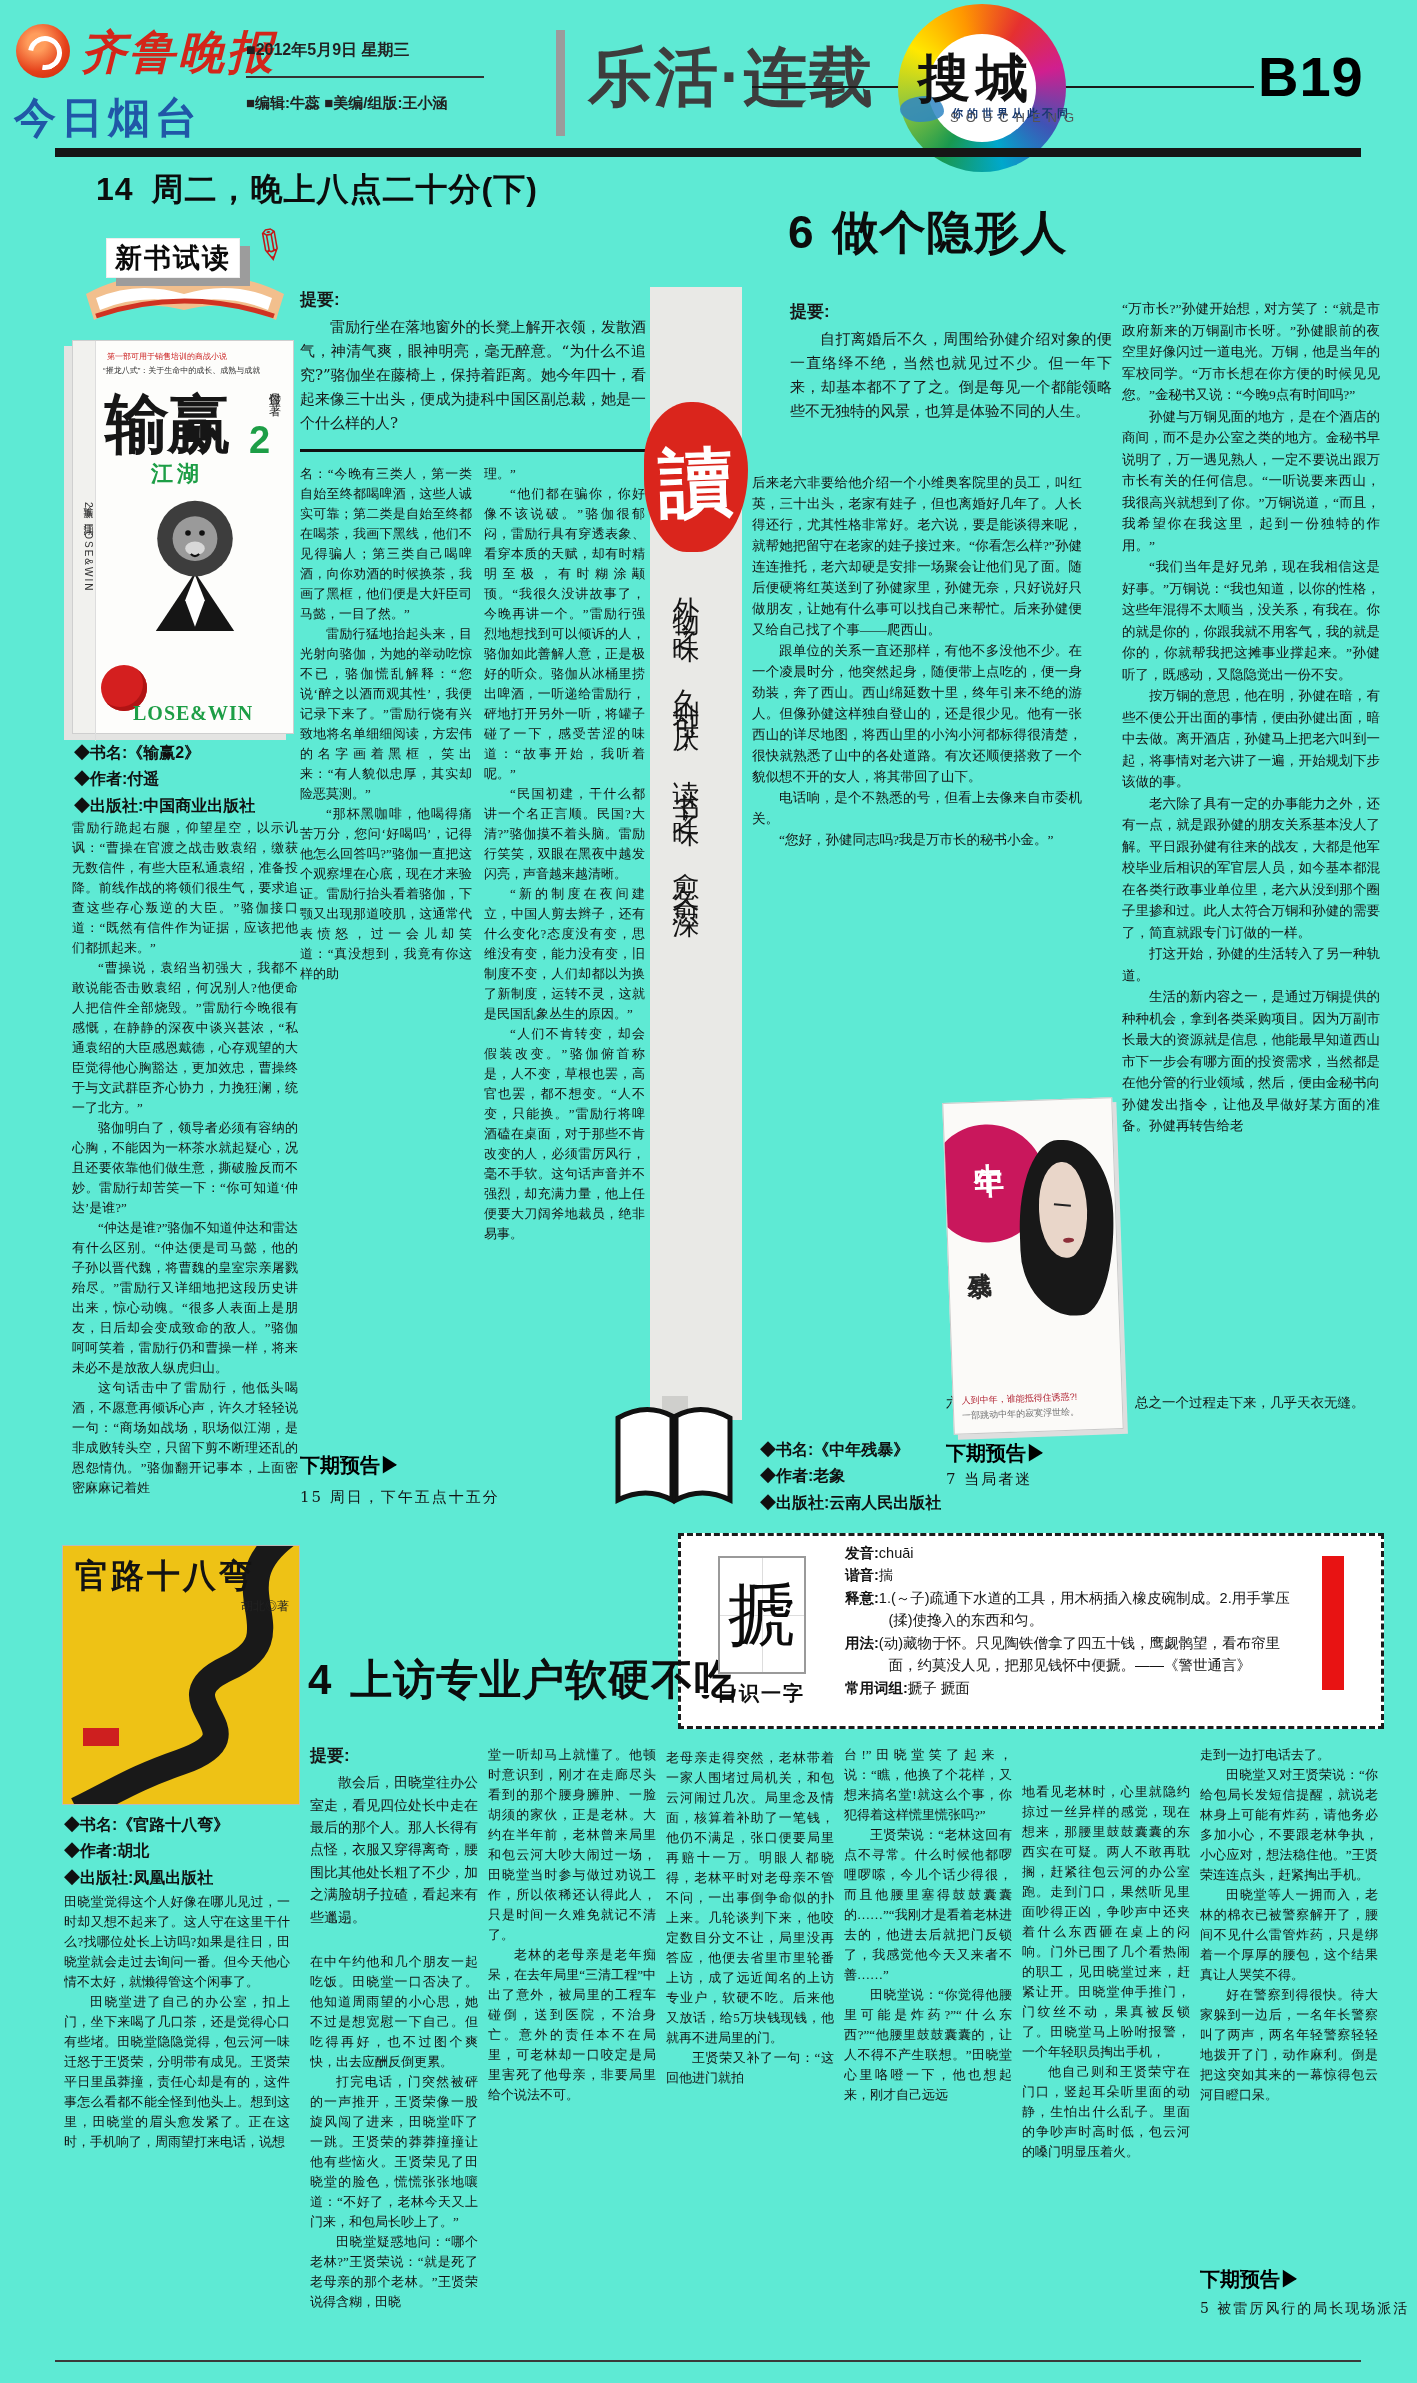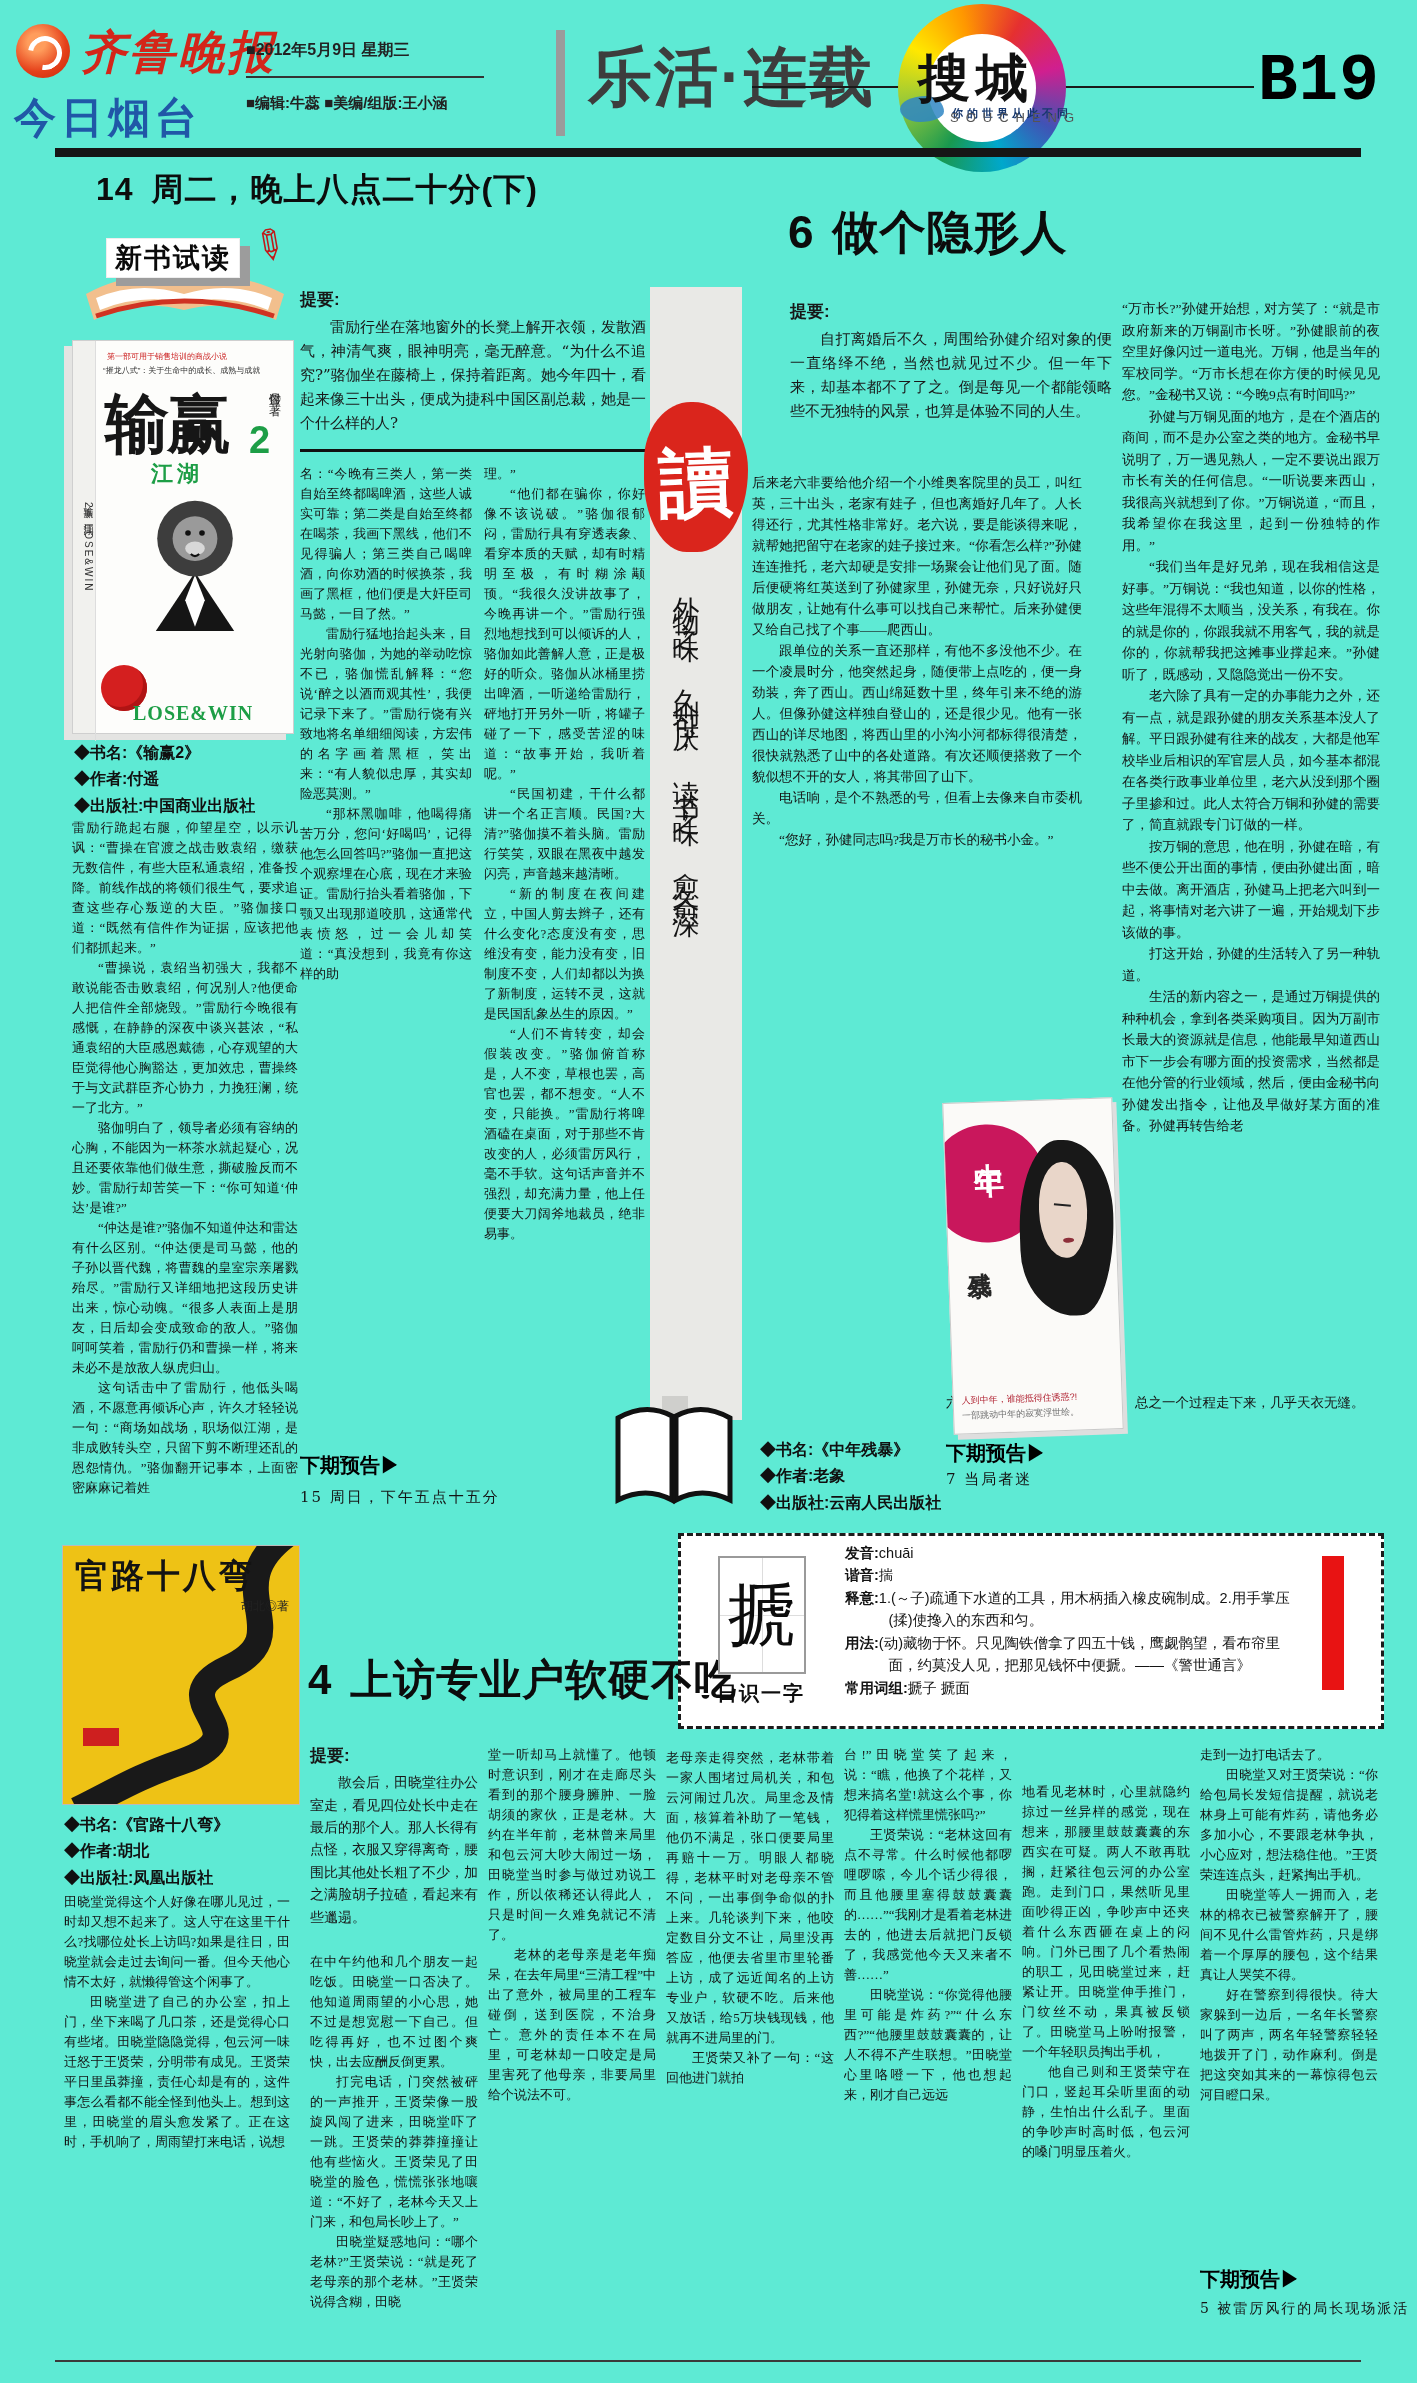--- a/index.html
+++ b/index.html
@@ -22,21 +22,21 @@
   .section-title{left:588px;top:34px;font-size:64px;font-weight:bold;color:#3d3d3d;letter-spacing:2px;}
   .hdr-line2{left:752px;top:86px;width:502px;height:2px;background:#1a1a1a;}
   .sc-ring{left:898px;top:4px;width:168px;height:168px;border-radius:50%;
     background:conic-gradient(from 210deg,#18984f,#8bc53f,#ffe800,#ff9800,#e53030,#d01f8f,#4053b5,#00a8cc,#18984f);}
   .sc-ring i{position:absolute;left:30px;top:30px;width:108px;height:108px;border-radius:50%;background:#fff;}
   .sc-splash{left:900px;top:96px;width:44px;height:26px;background:#2f86c4;
     border-radius:60% 40% 55% 45%/50% 60% 40% 50%;opacity:.85;}
   .sc-name{left:918px;top:44px;font-size:52px;font-weight:bold;color:#101010;letter-spacing:6px;z-index:4;}
   .sc-tagline{left:952px;top:106px;font-size:11px;font-weight:bold;color:#17386e;letter-spacing:4px;z-index:4;}
   .sc-latin{left:950px;top:110px;font-size:13px;color:#555;letter-spacing:7px;z-index:4;}
-  .page-no{left:1258px;top:44px;font-size:66px;font-weight:bold;color:#000;letter-spacing:1px;font-family:Liberation Mono, monospace;}
+  .page-no{left:1258px;top:44px;font-size:56px;font-weight:bold;color:#000;letter-spacing:1px;}
   .top-bar{left:55px;top:148px;width:1306px;height:9px;background:#161616;}
   .bottom-rule{left:55px;top:2360px;width:1306px;height:2px;background:#3a3a3a;}
   
   .hl{font-weight:bold;color:#0c0c0c;letter-spacing:1px;white-space:nowrap;}
   .hl .no{margin-right:18px;}
   
   .summary{font-family:"DejaVu Serif",serif;font-size:15px;line-height:1.6;color:#181818;text-align:justify;}
   .summary .lbl{font-family:"Liberation Sans",sans-serif;font-weight:bold;font-size:17px;display:block;margin-bottom:2px;}
   .summary p{margin:0;text-indent:2em;}
   .col{font-family:"Liberation Serif",serif;font-size:13px;line-height:20px;text-align:justify;color:#141414;overflow:hidden;}
@@ -231,22 +231,22 @@
   <div class="abs col cont" style="left:752px;top:472px;width:330px;height:612px;font-size:13.5px;line-height:21px;">
       <p>后来老六非要给他介绍一个小维奥客院里的员工，叫红英，三十出头，老家有娃子，但也离婚好几年了。人长得还行，尤其性格非常好。老六说，要是能谈得来呢，就帮她把留守在老家的娃子接过来。“你看怎么样?”孙健连连推托，老六却硬是安排一场聚会让他们见了面。随后便硬将红英送到了孙健家里，孙健无奈，只好说好只做朋友，让她有什么事可以找自己来帮忙。后来孙健便又给自己找了个事——爬西山。</p>
       <p>跟单位的关系一直还那样，有他不多没他不少。在一个凌晨时分，他突然起身，随便带上点吃的，便一身劲装，奔了西山。西山绵延数十里，终年引来不绝的游人。但像孙健这样独自登山的，还是很少见。他有一张西山的详尽地图，将西山里的小沟小河都标得很清楚，很快就熟悉了山中的各处道路。有次还顺便搭救了一个貌似想不开的女人，将其带回了山下。</p>
       <p>电话响，是个不熟悉的号，但看上去像来自市委机关。</p>
       <p>“您好，孙健同志吗?我是万市长的秘书小金。”</p>
     </div>
   <div class="abs col cont" style="left:1122px;top:298px;width:258px;height:1088px;font-size:13.5px;line-height:21.5px;">
       <p>“万市长?”孙健开始想，对方笑了：“就是市政府新来的万铜副市长呀。”孙健眼前的夜空里好像闪过一道电光。万铜，他是当年的军校同学。“万市长想在你方便的时候见见您。”金秘书又说：“今晚9点有时间吗?”</p>
       <p>孙健与万铜见面的地方，是在个酒店的商间，而不是办公室之类的地方。金秘书早说明了，万一遇见熟人，一定不要说出跟万市长有关的任何信息。“一听说要来西山，我很高兴就想到了你。”万铜说道，“而且，我希望你在我这里，起到一份独特的作用。”</p>
       <p>“我们当年是好兄弟，现在我相信这是好事。”万铜说：“我也知道，以你的性格，这些年混得不太顺当，没关系，有我在。你的就是你的，你跟我就不用客气，我的就是你的，你就帮我把这摊事业撑起来。”孙健听了，既感动，又隐隐觉出一份不安。</p>
+      <p>按万铜的意思，他在明，孙健在暗，有些不便公开出面的事情，便由孙健出面，暗中去做。离开酒店，孙健马上把老六叫到一起，将事情对老六讲了一遍，开始规划下步该做的事。</p>
       <p>老六除了具有一定的办事能力之外，还有一点，就是跟孙健的朋友关系基本没人了解。平日跟孙健有往来的战友，大都是他军校毕业后相识的军官层人员，如今基本都混在各类行政事业单位里，老六从没到那个圈子里掺和过。此人太符合万铜和孙健的需要了，简直就跟专门订做的一样。</p>
-      <p>按万铜的意思，他在明，孙健在暗，有些不便公开出面的事情，便由孙健出面，暗中去做。离开酒店，孙健马上把老六叫到一起，将事情对老六讲了一遍，开始规划下步该做的事。</p>
       <p>打这开始，孙健的生活转入了另一种轨道。</p>
       <p>生活的新内容之一，是通过万铜提供的种种机会，拿到各类采购项目。因为万副市长最大的资源就是信息，他能最早知道西山市下一步会有哪方面的投资需求，当然都是在他分管的行业领域，然后，便由金秘书向孙健发出指令，让他及早做好某方面的准备。孙健再转告给老</p>
     </div>
   <div class="abs col cont" style="left:946px;top:1392px;width:425px;height:44px;font-size:13.5px;line-height:21px;">
     <p style="text-indent:0;">六，老六便进入具体操作阶段。总之一个过程走下来，几乎天衣无缝。</p>
   </div>
 
   <div class="abs cover2">
     <div class="circle">
       <span>中年</span>

